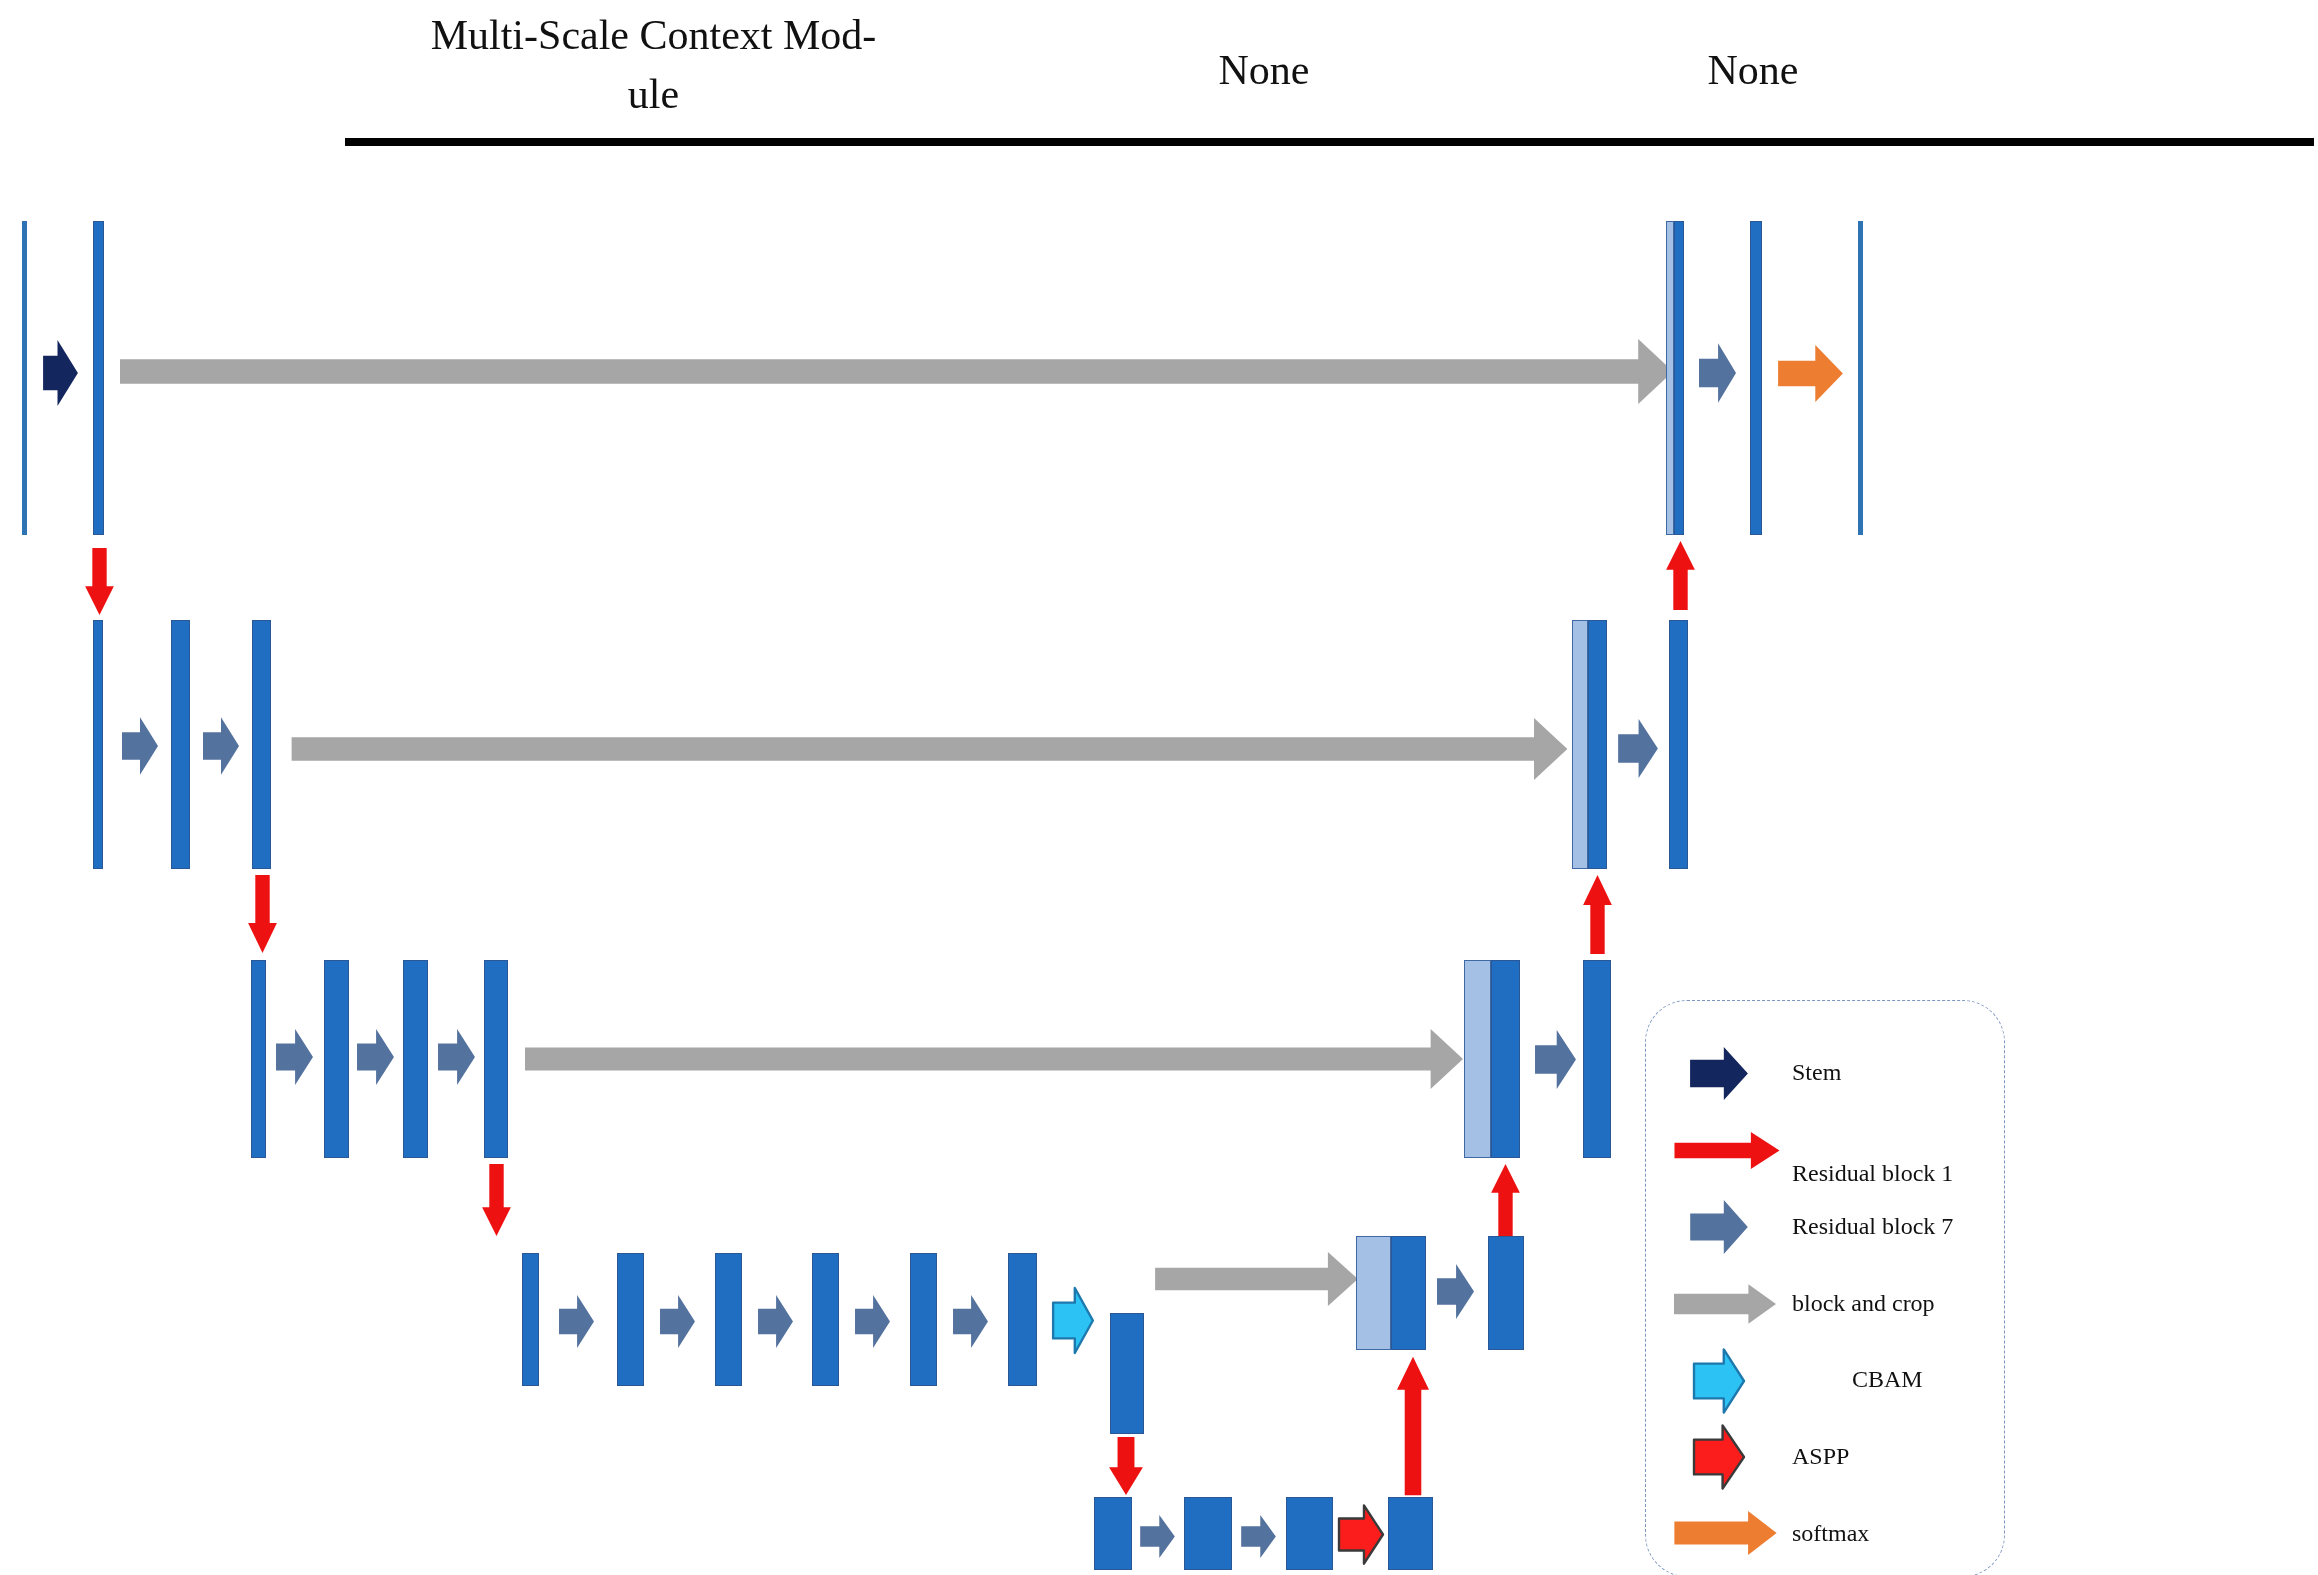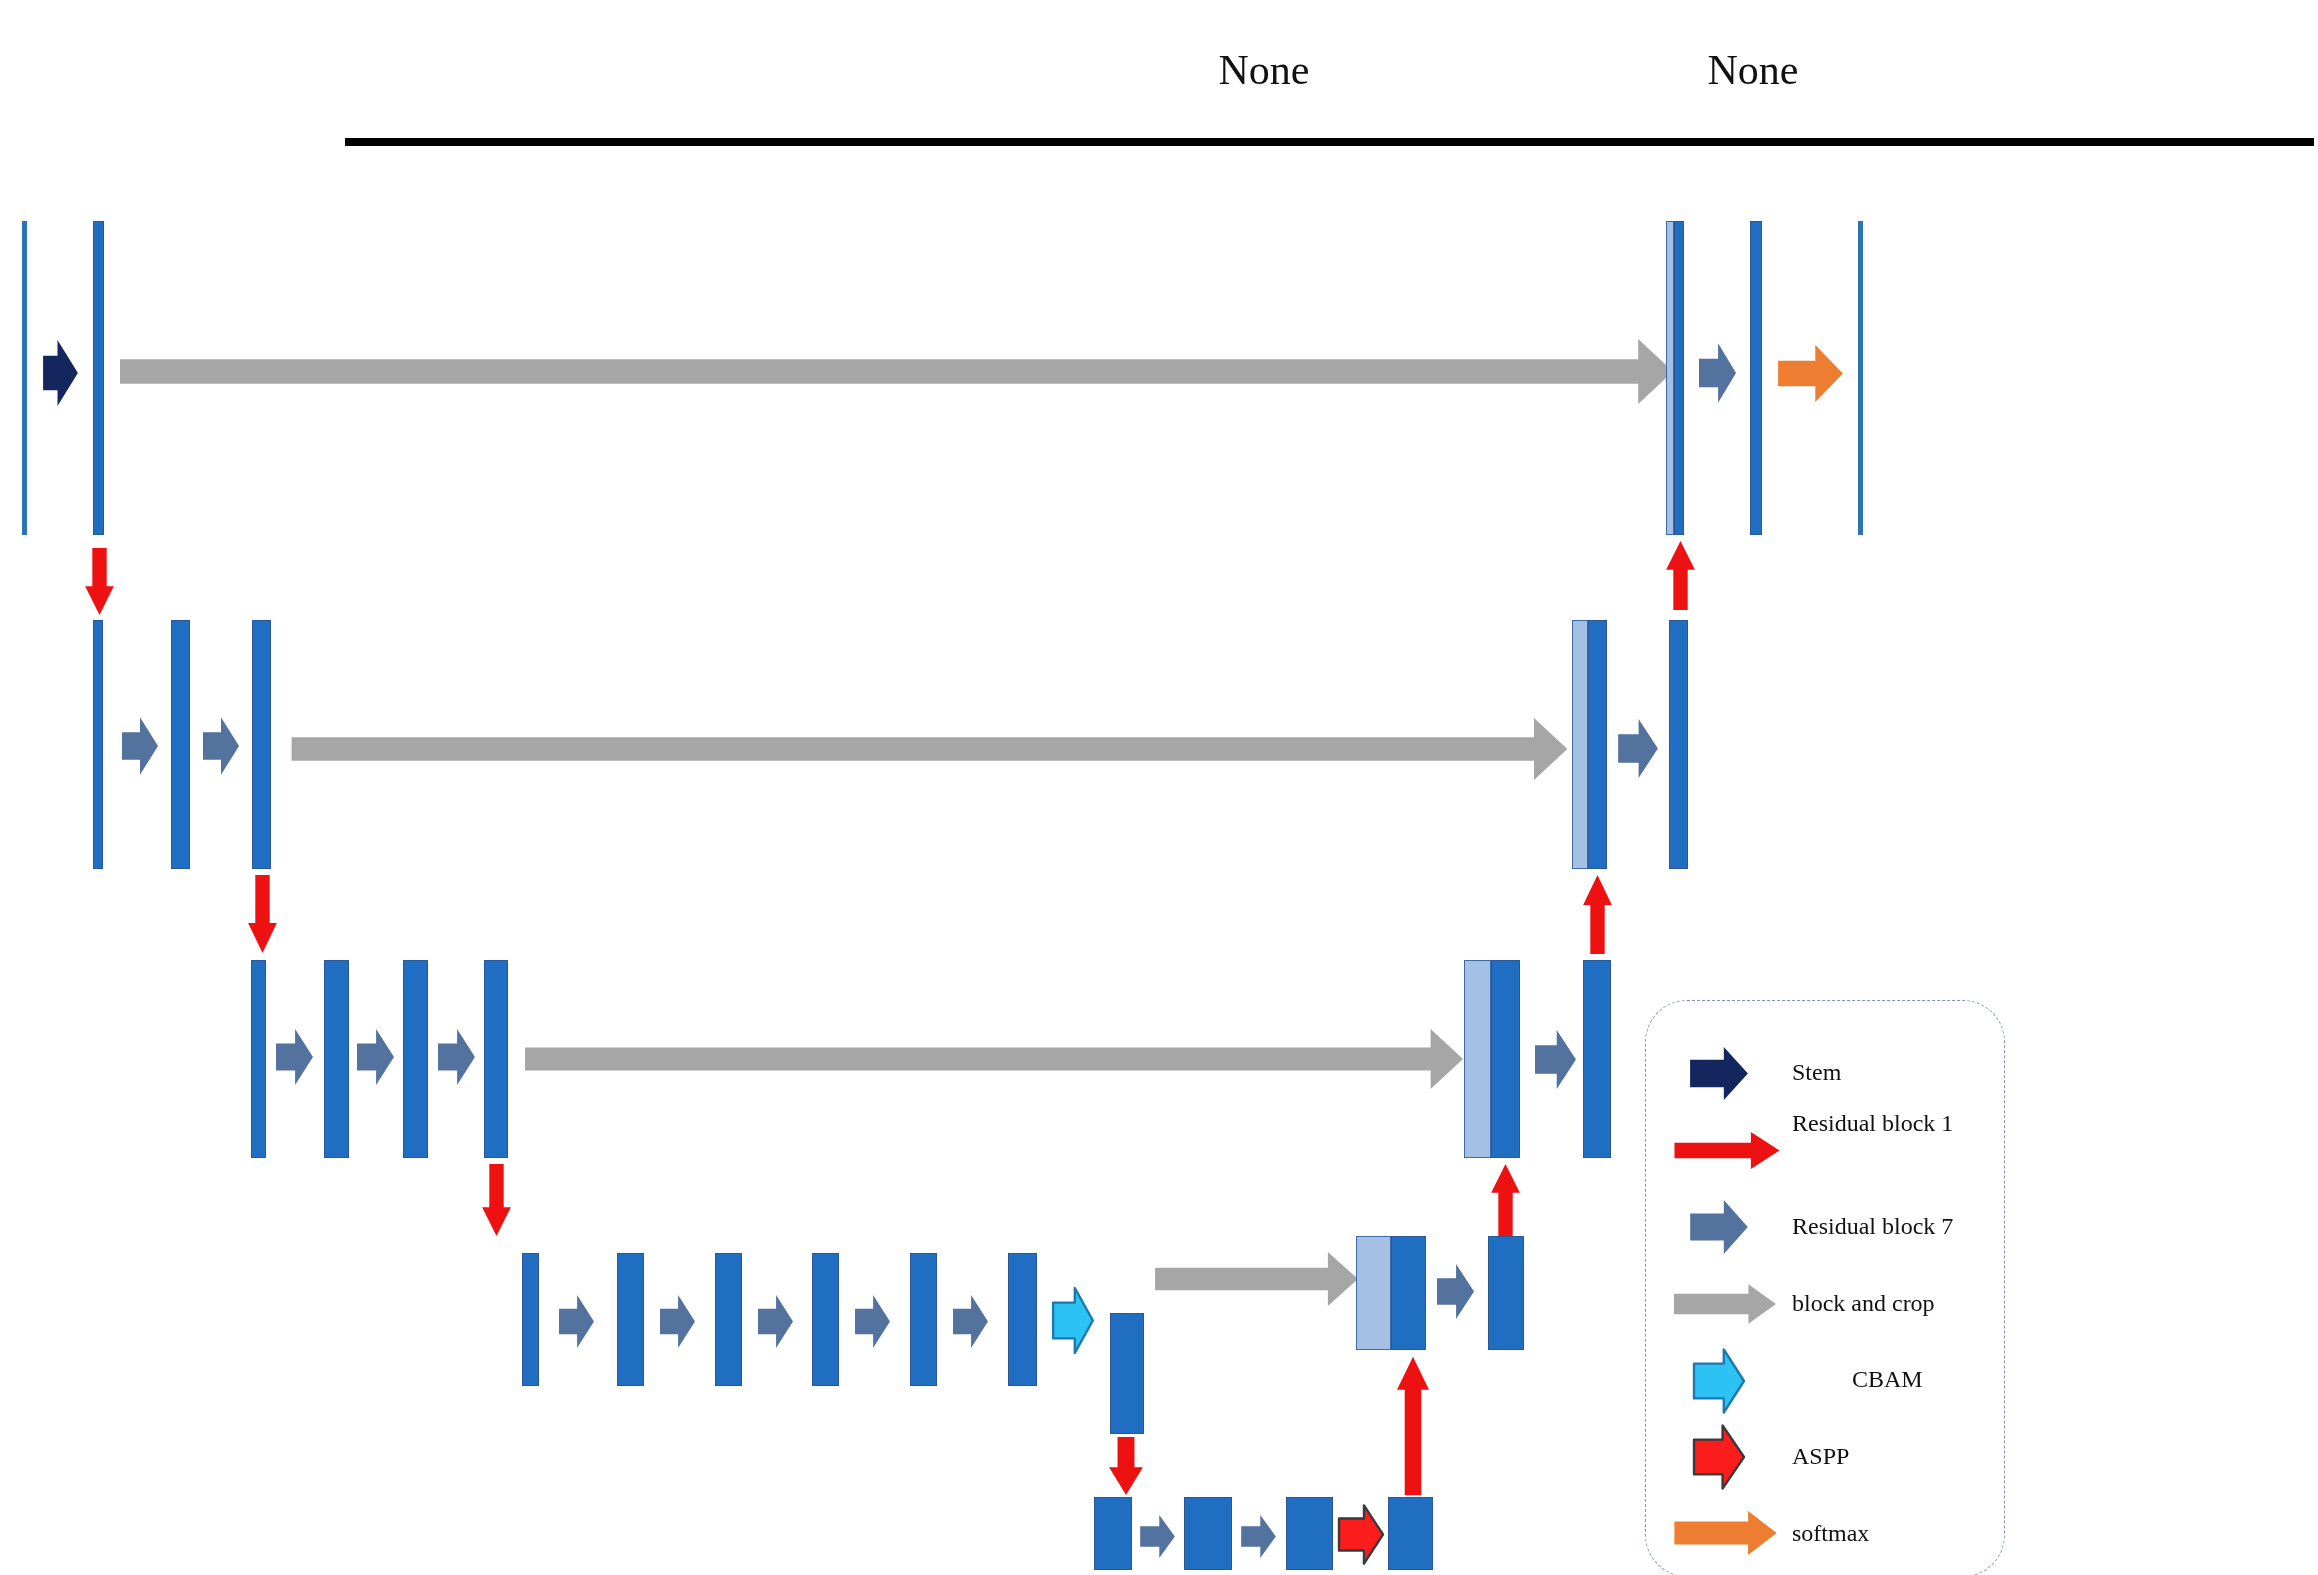--- a/index.html
+++ b/index.html
@@ -13,20 +13,24 @@
   .arrow{position:absolute;}
   .arrow svg{display:block;width:100%;height:100%;overflow:visible;}
   #legend-box{position:absolute;border:1.8px dashed var(--legend-border,#7d96c0);border-radius:42px;box-sizing:border-box;background:transparent;}
   .legend-label{position:absolute;font-size:24px;line-height:31px;color:var(--text,#111);white-space:nowrap;}
 </style>
 </head>
 <body>
 
 <div id="canvas">
 
+  <div class="hdr" style="left:264px;top:6px;width:779px;">
+    <div>Multi-Scale Context Mod-</div>
+    <div>ule</div>
+  </div>
   <div class="hdr" style="left:1144px;top:41px;width:240px;">None</div>
   <div class="hdr" style="left:1633px;top:41px;width:240px;">None</div>
   <div class="underline" style="left:345px;top:138px;width:1969px;height:7.8px;"></div>
 
   <div class="vline" style="left:22px;top:221px;width:5.4px;height:314px;"></div>
   <div class="arrow" style="left:43px;top:340px;width:35px;height:66px;">
       <svg viewBox="0 0 58 110" xmlns="http://www.w3.org/2000/svg">
         <polygon points="0.0,26.4 24.0,26.4 24.0,0.0 58.0,55.0 24.0,110.0 24.0,83.6 0.0,83.6" fill="#14265e"></polygon>
       </svg>
     </div>
@@ -229,21 +233,21 @@
         <polygon points="0.0,21.1 56.0,21.1 56.0,0.0 96.0,44.0 56.0,88.0 56.0,66.9 0.0,66.9" fill="#14265e"></polygon>
       </svg>
     </div>
   <div class="legend-label" style="left:1792px;top:1057px;">Stem</div>
 
   <div class="arrow" style="left:1674px;top:1132px;width:106px;height:37px;">
       <svg viewBox="0 0 176 62" xmlns="http://www.w3.org/2000/svg">
         <polygon points="0.0,18.0 128.0,18.0 128.0,0.0 176.0,31.0 128.0,62.0 128.0,44.0 0.0,44.0" fill="#ee1111"></polygon>
       </svg>
     </div>
-  <div class="legend-label" style="left:1792px;top:1108px;">Residual block 1</div>
+  <div class="legend-label" style="left:1792px;top:1158px;">Residual block 1</div>
 
   <div class="arrow" style="left:1690px;top:1200px;width:58px;height:54px;">
       <svg viewBox="0 0 96 90" xmlns="http://www.w3.org/2000/svg">
         <polygon points="0.0,22.5 56.0,22.5 56.0,0.0 96.0,45.0 56.0,90.0 56.0,67.5 0.0,67.5" fill="#54729e"></polygon>
       </svg>
     </div>
   <div class="legend-label" style="left:1792px;top:1211px;">Residual block 7</div>
 
   <div class="arrow" style="left:1674px;top:1284px;width:102px;height:40px;">
       <svg viewBox="0 0 170 66" xmlns="http://www.w3.org/2000/svg">

